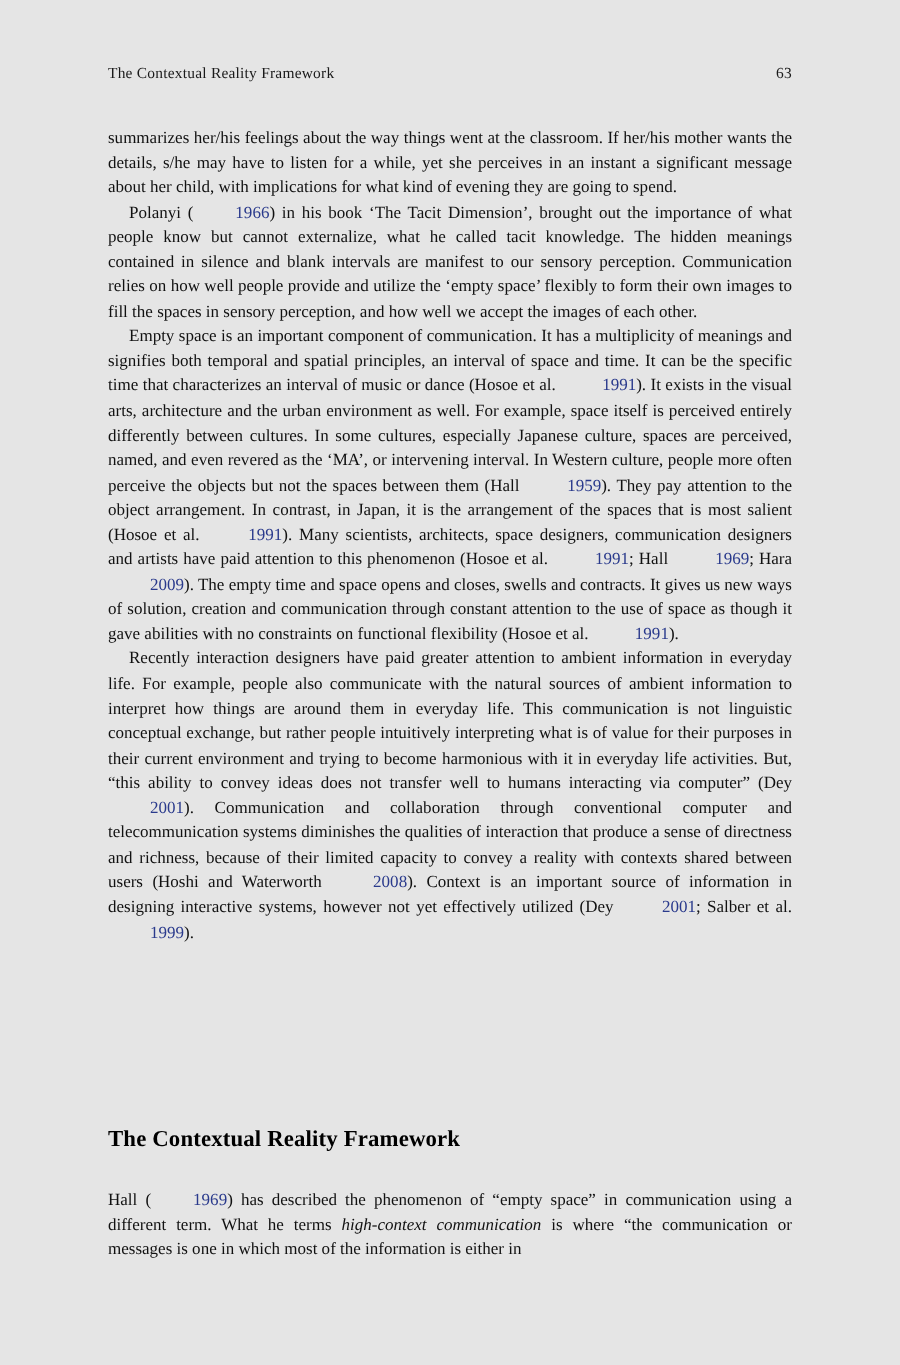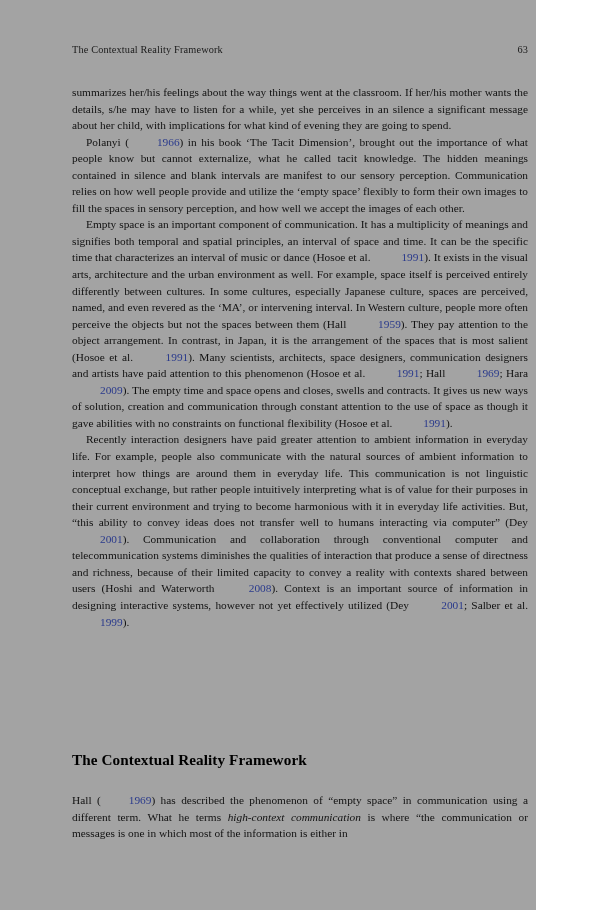--- a/index.html
+++ b/index.html
@@ -12,23 +12,23 @@
     height: 910px;
     position: relative;
     font-family: "Liberation Serif", "DejaVu Serif", serif;
     color: #111111;
     overflow: hidden;
   }
 
   .page {
     position: absolute;
     left: 0; top: 0;
-    width: 536px;
+    width: 600px;
     height: 910px;
-    background: #a3a3a3;
+    background: #e5e5e5;
   }
 
   
   .running-head {
     position: absolute;
     left: 72px;
     top: 44px;
     width: 456px;
     display: flex;
     justify-content: space-between;
@@ -102,21 +102,21 @@
 <body>
 
 <div class="page">
 
   <div class="running-head">
     <span class="rh-title">The Contextual Reality Framework</span>
     <span class="rh-folio">63</span>
   </div>
 
   <div class="body-block" id="body-block">
-      <p class="para no-indent">summarizes her/his feelings about the way things went at the classroom. If her/his mother wants the details, s/he may have to listen for a while, yet she perceives in an silence a significant message about her child, with implications for what kind of evening they are going to spend.</p>
+      <p class="para no-indent">summarizes her/his feelings about the way things went at the classroom. If her/his mother wants the details, s/he may have to listen for a while, yet she perceives in an instant a significant message about her child, with implications for what kind of evening they are going to spend.</p>
       <p class="para">Polanyi (<span class="cit">1966</span>) in his book ‘The Tacit Dimension’, brought out the importance of what people know but cannot externalize, what he called tacit knowledge. The hidden meanings contained in silence and blank intervals are manifest to our sensory perception. Communication relies on how well people provide and utilize the ‘empty space’ flexibly to form their own images to fill the spaces in sensory perception, and how well we accept the images of each other.</p>
       <p class="para">Empty space is an important component of communication. It has a multiplicity of meanings and signifies both temporal and spatial principles, an interval of space and time. It can be the specific time that characterizes an interval of music or dance (Hosoe et al. <span class="cit">1991</span>). It exists in the visual arts, architecture and the urban environment as well. For example, space itself is perceived entirely differently between cultures. In some cultures, especially Japanese culture, spaces are perceived, named, and even revered as the ‘MA’, or intervening interval. In Western culture, people more often perceive the objects but not the spaces between them (Hall <span class="cit">1959</span>). They pay attention to the object arrangement. In contrast, in Japan, it is the arrangement of the spaces that is most salient (Hosoe et al. <span class="cit">1991</span>). Many scientists, architects, space designers, communication designers and artists have paid attention to this phenomenon (Hosoe et al. <span class="cit">1991</span>; Hall <span class="cit">1969</span>; Hara <span class="cit">2009</span>). The empty time and space opens and closes, swells and contracts. It gives us new ways of solution, creation and communication through constant attention to the use of space as though it gave abilities with no constraints on functional flexibility (Hosoe et al. <span class="cit">1991</span>).</p>
       <p class="para">Recently interaction designers have paid greater attention to ambient information in everyday life. For example, people also communicate with the natural sources of ambient information to interpret how things are around them in everyday life. This communication is not linguistic conceptual exchange, but rather people intuitively interpreting what is of value for their purposes in their current environment and trying to become harmonious with it in everyday life activities. But, “this ability to convey ideas does not transfer well to humans interacting via computer” (Dey <span class="cit">2001</span>). Communication and collaboration through conventional computer and telecommunication systems diminishes the qualities of interaction that produce a sense of directness and richness, because of their limited capacity to convey a reality with contexts shared between users (Hoshi and Waterworth <span class="cit">2008</span>). Context is an important source of information in designing interactive systems, however not yet effectively utilized (Dey <span class="cit">2001</span>; Salber et al. <span class="cit">1999</span>).</p>
     </div>
 
   <h2 class="section-heading">The Contextual Reality Framework</h2>
 
   <div class="tail-block" id="tail-block">
       <p class="para no-indent">Hall (<span class="cit">1969</span>) has described the phenomenon of “empty space” in communication using a different term. What he terms <em class="ital">high-context communication</em> is where “the communication or messages is one in which most of the information is either in</p>
     </div>

